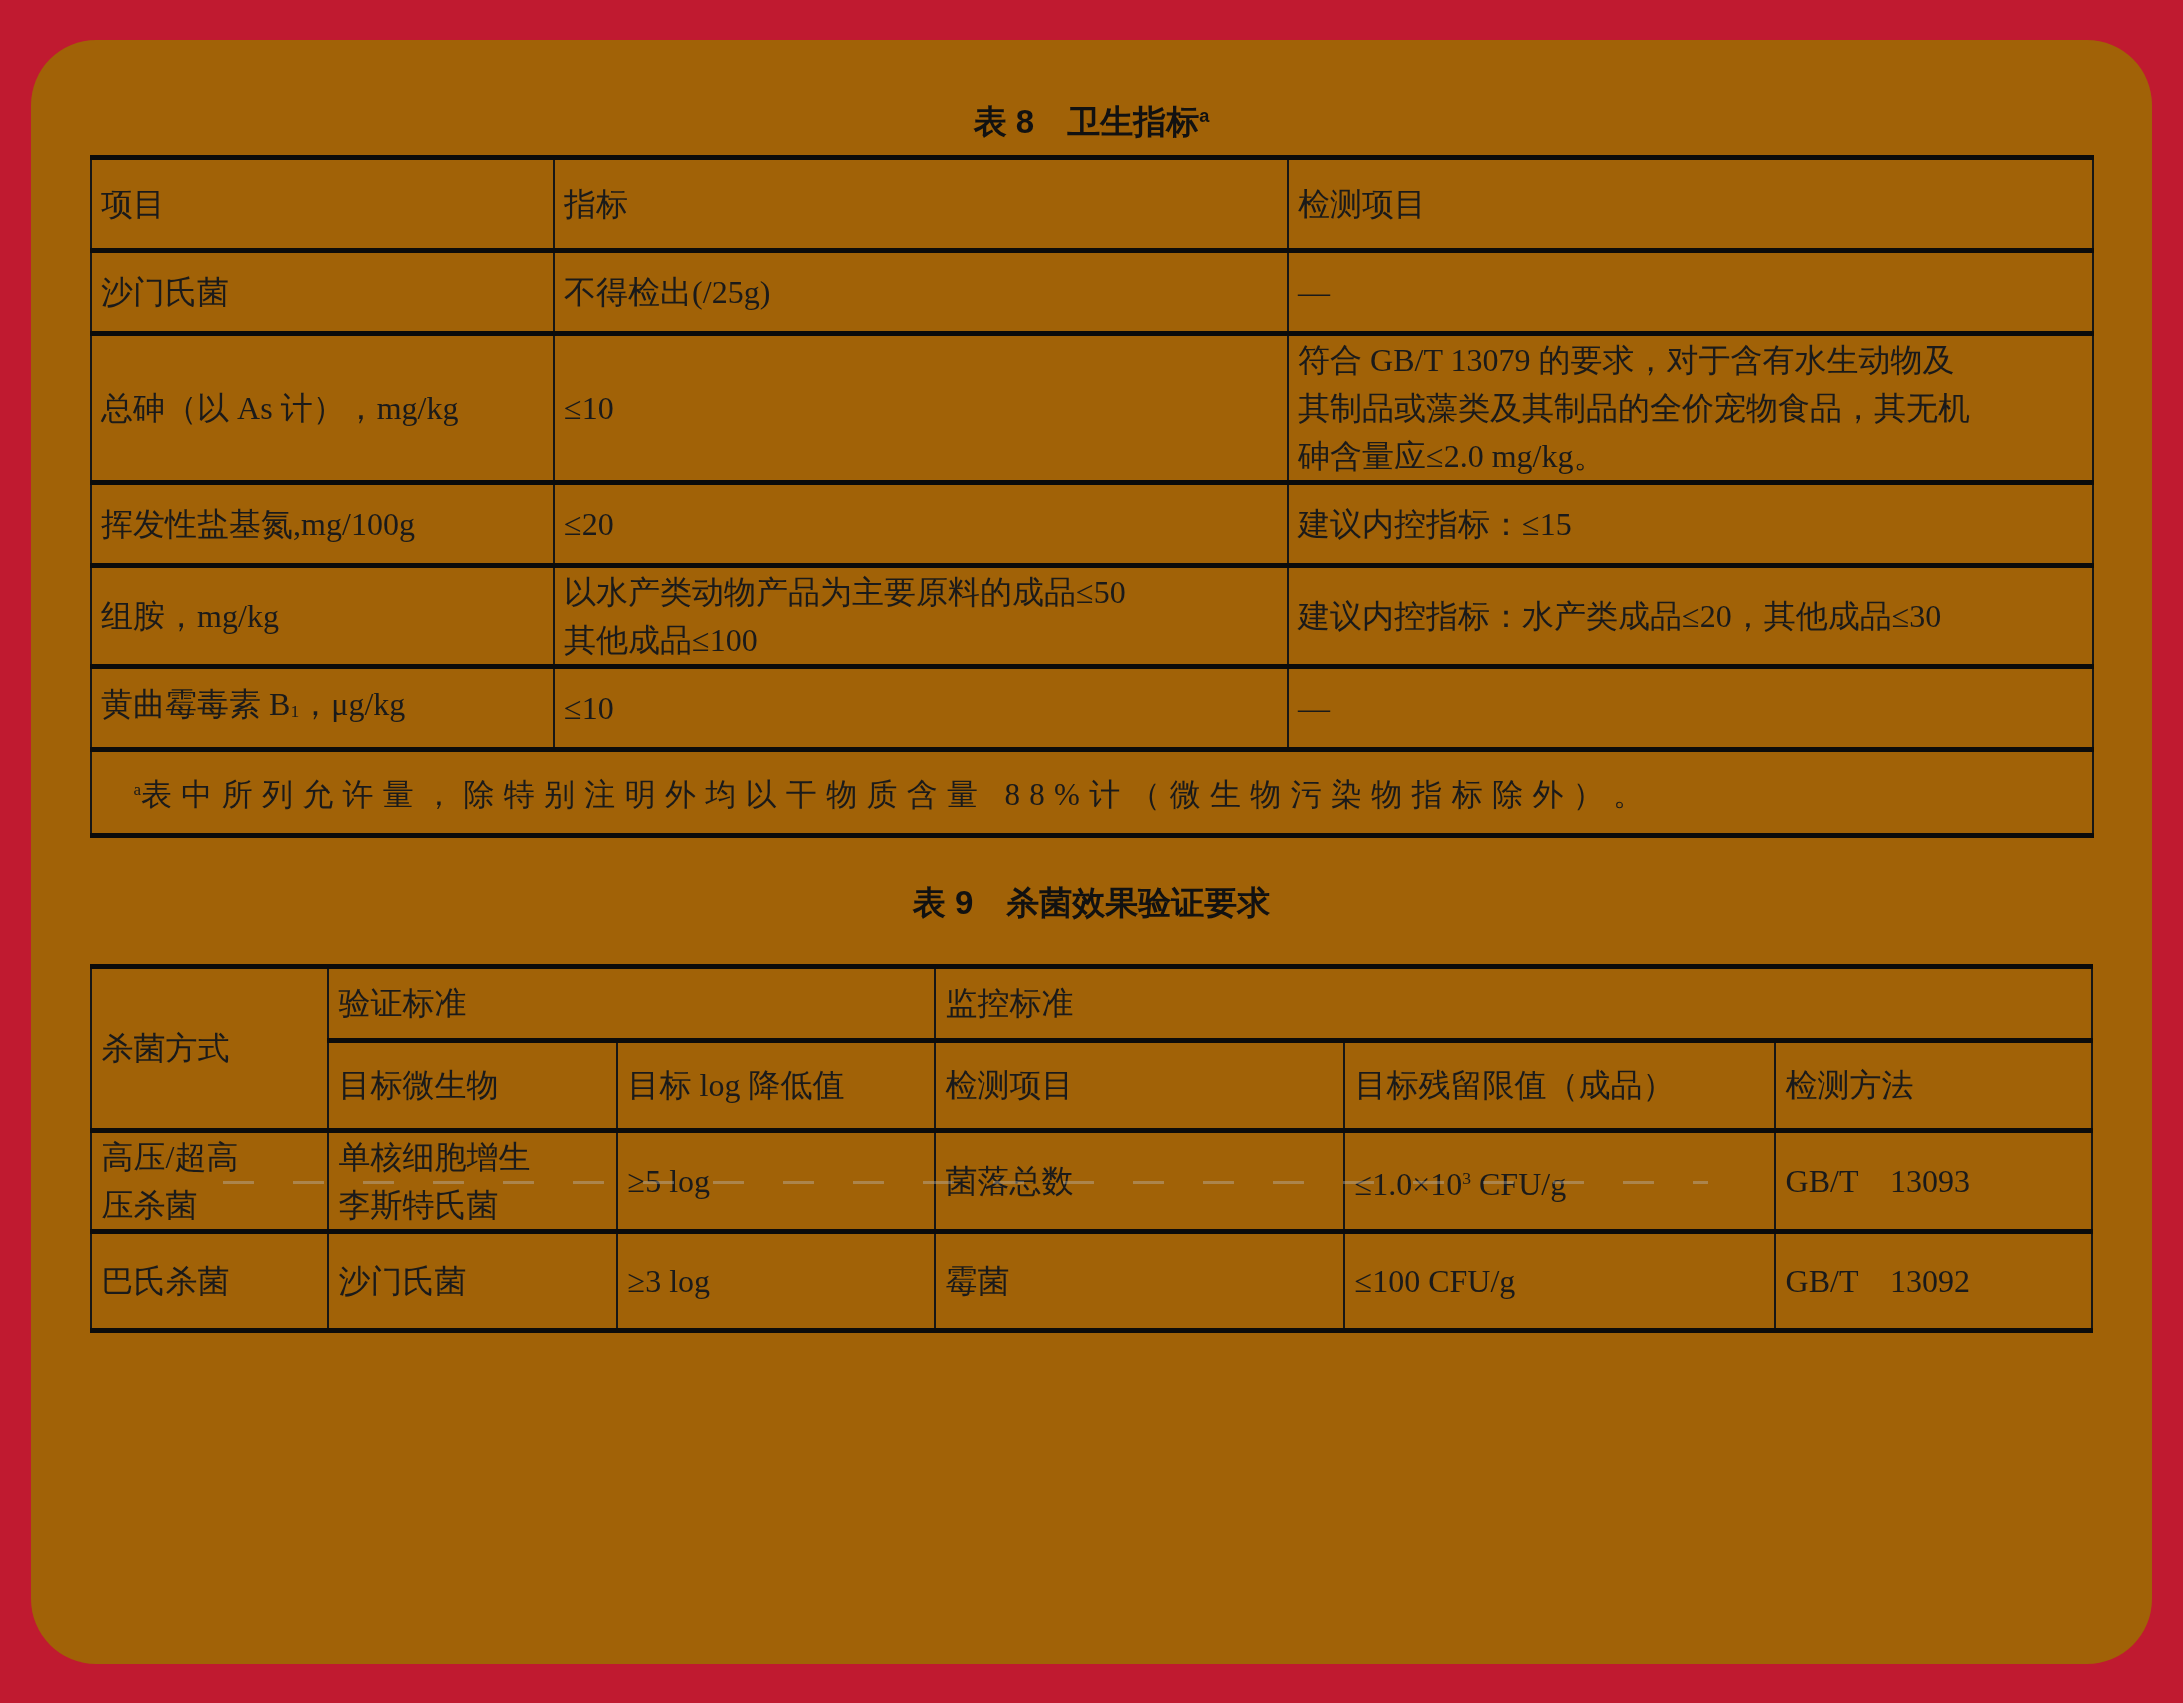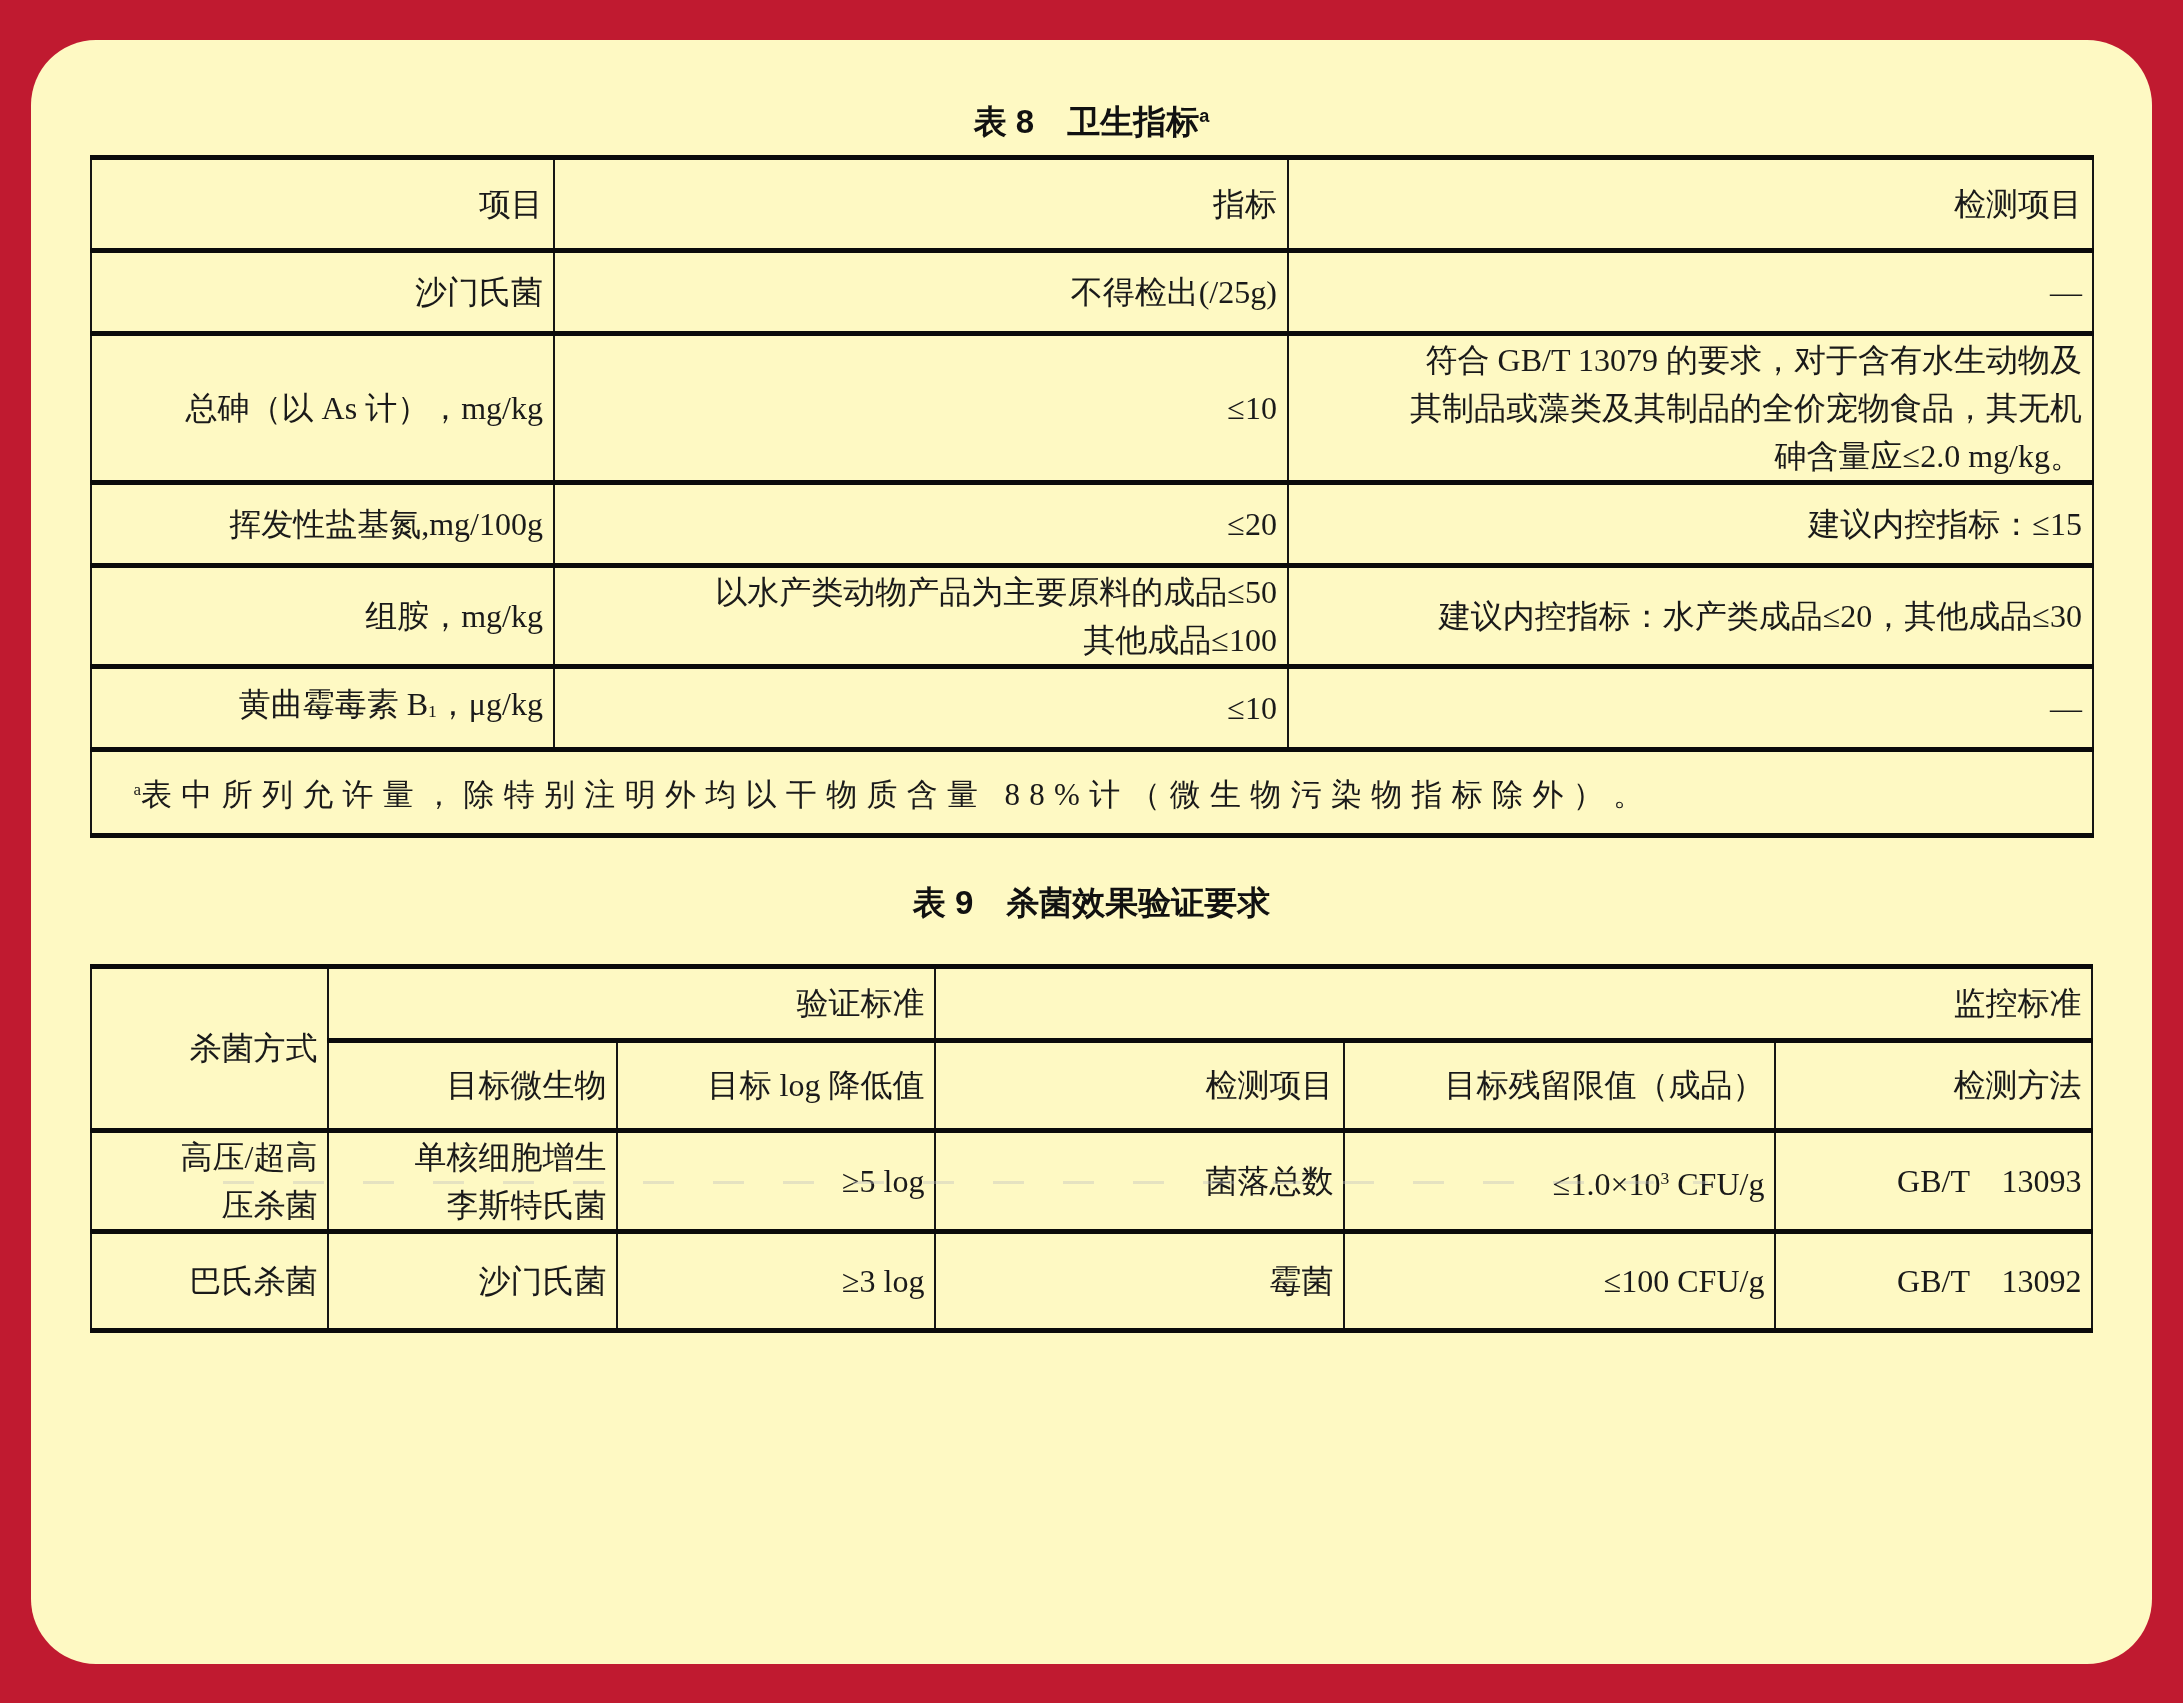--- a/index.html
+++ b/index.html
@@ -16,21 +16,21 @@
     background: #c01a30;
     font-family: "Liberation Serif", "DejaVu Serif", serif;
     color: #1a1a1a;
   }
   .panel {
     position: absolute;
     left: 31px;
     top: 40px;
     right: 31px;
     bottom: 40px;
-    background: #fef9c3;
+    background: #a16207;
     border-radius: 65px;
     padding-top: 56px;
     box-sizing: border-box;
   }
   .tbl-title {
     text-align: center;
     font-family: "Liberation Sans", "DejaVu Sans", sans-serif;
     font-weight: bold;
     font-size: 33px;
     line-height: 41px;
@@ -43,21 +43,21 @@
     table-layout: fixed;
     width: 2001px;
     margin: 0 auto;
     font-size: 32px;
   }
   td, th {
     border-left: 2.2px solid #161616;
     border-right: 2.2px solid #161616;
     border-top: 5.2px solid #0b0b0b;
     border-bottom: 5.2px solid #0b0b0b;
-    text-align: right;
+    text-align: left;
     vertical-align: middle;
     font-weight: normal;
     padding: 0 9.6px;
     white-space: pre-line;
     line-height: 48px;
     overflow: hidden;
   }
   tr.hdr  { height: 93px; }
   tr.r    { height: 83px; }
   tr.r6   { height: 147px; }

